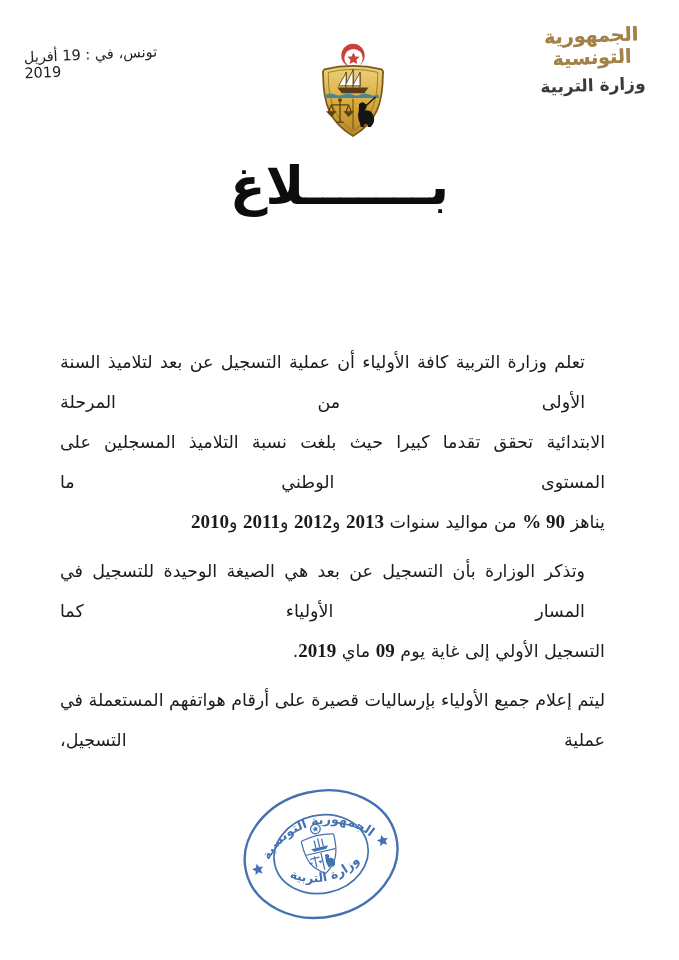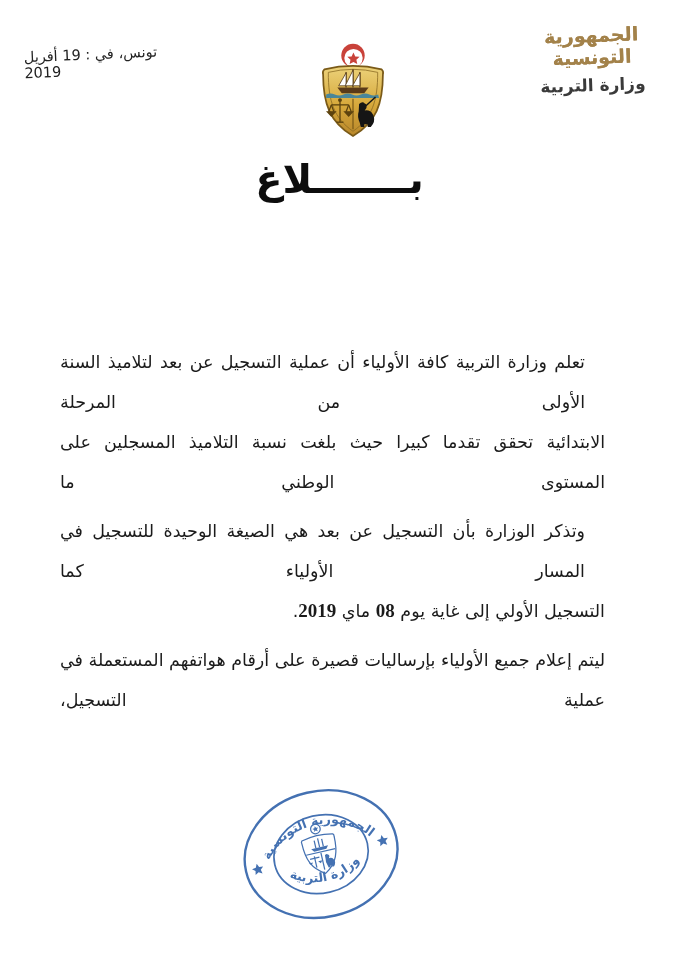--- a/index.html
+++ b/index.html
@@ -23,21 +23,21 @@
   }
   .ministry-line {
     font-weight:bold; font-size:17px; color:#3a3a3a; margin-top:7px;
   }
   .emblem-wrap {
     position:absolute; top:42px; left:50%;
     transform:translateX(calc(-50% + 13px));
   }
   .doc-title {
     position:absolute; top:156px; left:0; right:0;
-    text-align:center; font-size:40px; font-weight:bold; color:#0d0d0d;
+    text-align:center; font-size:52px; font-weight:bold; color:#0d0d0d;
     direction:rtl;
   }
   .body-text {
     position:absolute; top:342px; left:60px; right:62px;
     direction:rtl; font-size:17.5px; line-height:40px;
   }
   .para { margin:0 12px 9px 0; }
   .line { text-align:justify; text-align-last:justify; }
   .line.first { padding-right:20px; }
   .line.last  { text-align-last:right; }
@@ -112,24 +112,25 @@
       </g>
     </svg>
   </div>
 
   <div class="doc-title">بـــــــلاغ</div>
 
   <div class="body-text">
       <div class="para">
         <div class="line first"><span>تعلم وزارة التربية كافة الأولياء أن عملية التسجيل عن بعد لتلاميذ السنة الأولى من المرحلة</span></div>
         <div class="line"><span>الابتدائية تحقق تقدما كبيرا حيث بلغت نسبة التلاميذ المسجلين على المستوى الوطني ما</span></div>
+        <div class="line last"><span>يناهز </span><span class="bnum">90 %</span><span> من مواليد سنوات </span><span class="bnum">2013</span><span> و</span><span class="bnum">2012</span><span> و</span><span class="bnum">2011</span><span> و</span><span class="bnum">2010</span></div>
       </div>
       <div class="para">
         <div class="line first"><span>وتذكر الوزارة بأن التسجيل عن بعد هي الصيغة الوحيدة للتسجيل في المسار الأولياء كما</span></div>
-        <div class="line last"><span>التسجيل الأولي إلى غاية يوم </span><span class="bnum">08</span><span> ماي </span><span class="bnum">2019</span><span>.</span></div>
+        <div class="line last"><span>التسجيل الأولي إلى غاية يوم </span><span class="bnum">09</span><span> ماي </span><span class="bnum">2019</span><span>.</span></div>
       </div>
       <div class="para">
         <div class="line"><span>ليتم إعلام جميع الأولياء بإرساليات قصيرة على أرقام هواتفهم المستعملة في عملية التسجيل،</span></div>
       </div>
     </div>
 
   <div class="stamp-wrap">
     <svg width="170" height="140" viewBox="0 0 170 140" aria-hidden="true">
       <defs>
         <path id="arcTop" d="M 25,78 A 62,53 0 0 1 145,78" fill="none"></path>

